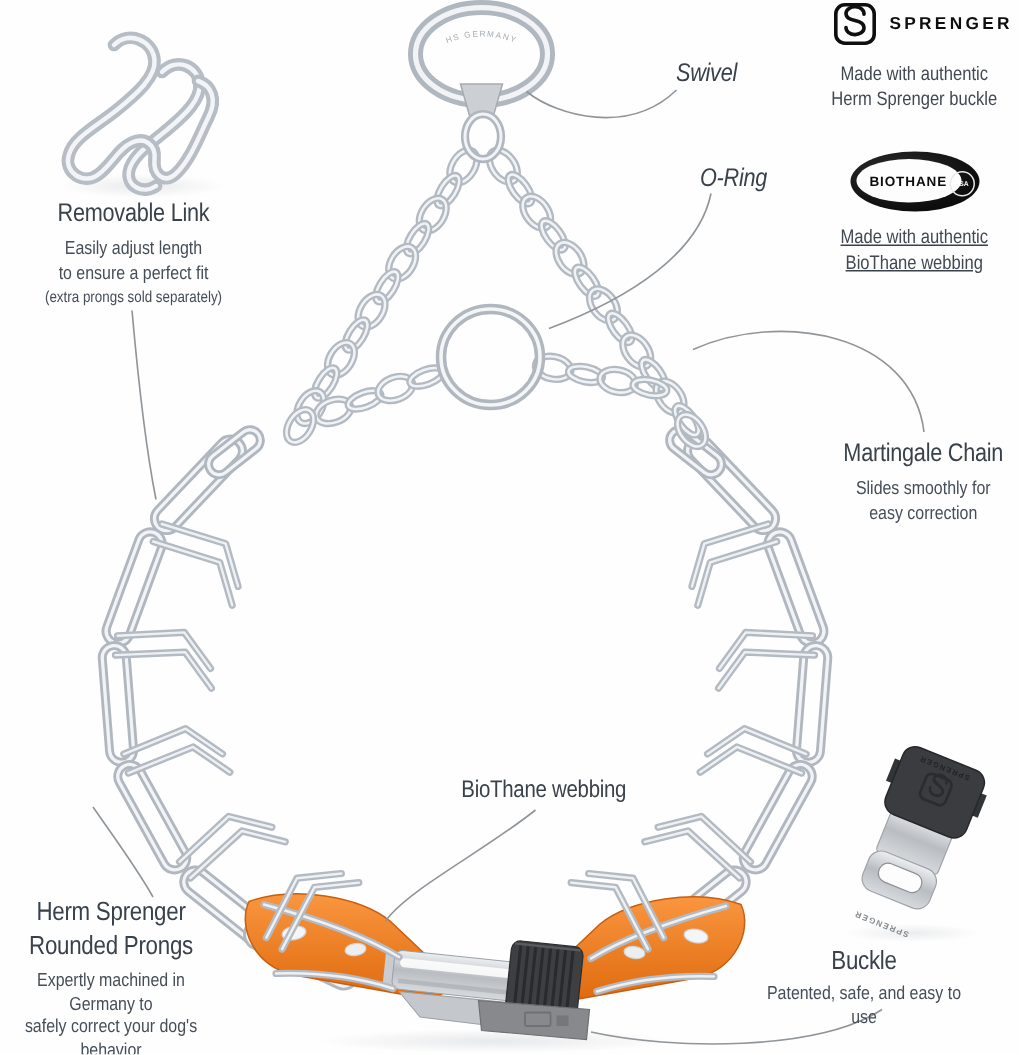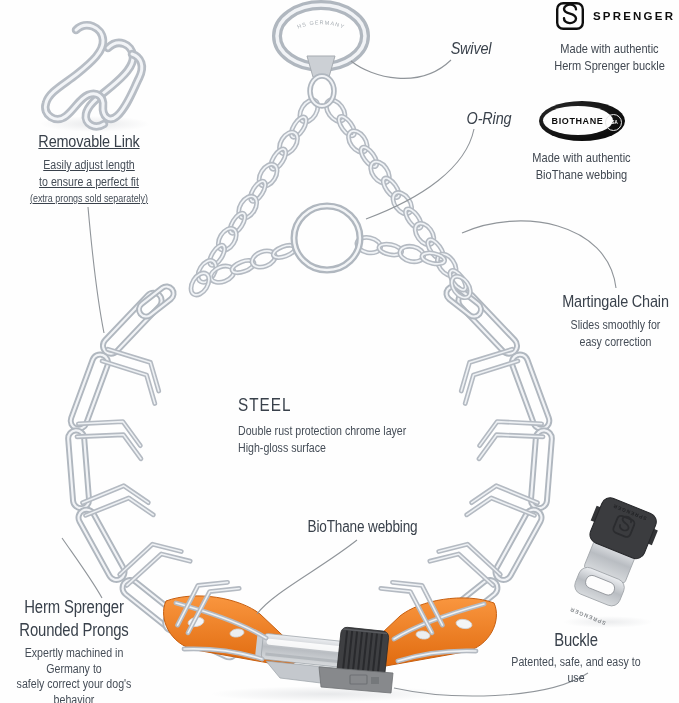--- a/index.html
+++ b/index.html
@@ -245,21 +245,21 @@
       <path class="callout" d="M88,207 C92,252 97,298 104,333"></path>
       <path class="callout" d="M451,60 C420,90 372,78 351,61"></path>
       <path class="callout" d="M474,129 C466,168 422,198 366,219"></path>
       <path class="callout" d="M462,233 C520,207 608,222 616,288"></path>
       <path class="callout" d="M357,540 C322,568 272,593 257,614"></path>
       <path class="callout" d="M588,673 C545,701 448,700 394,688"></path>
       <path class="callout" d="M102,598 C92,580 78,561 62,538"></path>
     </g>
   </svg>
 
-  <div class="label" style="left:8px;top:131px;width:162px;text-decoration:underline;">
+  <div class="label" style="left:8px;top:131px;width:162px;">
     <div class="cond">
       <div class="title">Removable Link</div>
       <div class="body">
         <div>Easily adjust length</div>
         <div>to ensure a perfect fit</div>
       </div>
       <div class="note">(extra prongs sold separately)</div>
     </div>
   </div>
 
@@ -282,21 +282,21 @@
         <path d="M21,8.4 a6,4.6 0 0 0 -12,-0.6 c0,3.2 2.6,4 6,4.9 c3.4,.9 6,1.8 6,5 a6,4.6 0 0 1 -12,-0.4" fill="none" stroke="#0f0f0f" stroke-width="2.4" stroke-linecap="round"></path>
       </svg>
       <span class="logo-word">SPRENGER</span>
     </div>
     <div class="body cond">
       <div>Made with authentic</div>
       <div>Herm Sprenger buckle</div>
     </div>
   </div>
 
-  <div class="badge" style="left:512px;top:101px;">
+  <div class="badge" style="left:540px;top:101px;text-decoration:underline;">
     <div class="bio-oval">
       <div class="bio-inner">
           <span class="bio-word">BIOTHANE</span>
         </div>
       <div class="bio-usa">USA</div>
     </div>
     <div class="body cond">
       <div>Made with authentic</div>
       <div>BioThane webbing</div>
     </div>
@@ -305,29 +305,20 @@
   <div class="label" style="left:543px;top:291px;width:145px;">
     <div class="cond">
       <div class="title">Martingale Chain</div>
       <div class="body">
         <div>Slides smoothly for</div>
         <div>easy correction</div>
       </div>
     </div>
   </div>
 
-  <div class="label" style="left:238px;top:395px;width:210px;text-align:left;">
-    <div class="cond-left">
-      <div class="title steel-title">STEEL</div>
-      <div class="body" style="margin-top:7px;">
-        <div>Double rust protection chrome layer</div>
-        <div>High-gloss surface</div>
-      </div>
-    </div>
-  </div>
 
   <div class="label" style="left:290px;top:516px;width:145px;">
     <div class="cond">
         <div class="title" style="font-size:16px;">BioThane webbing</div>
       </div>
   </div>
 
   <div class="label" style="left:0px;top:596px;width:148px;">
     <div class="cond">
       <div class="title2">Herm Sprenger</div>

